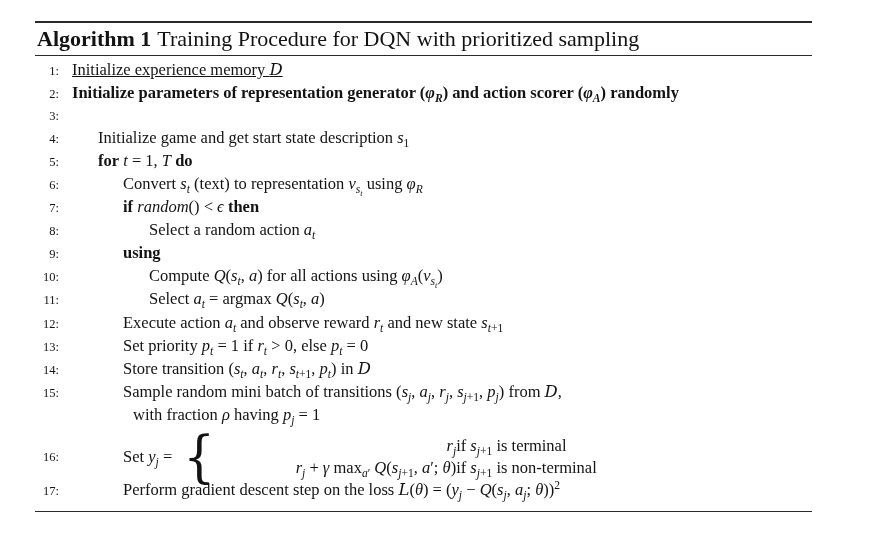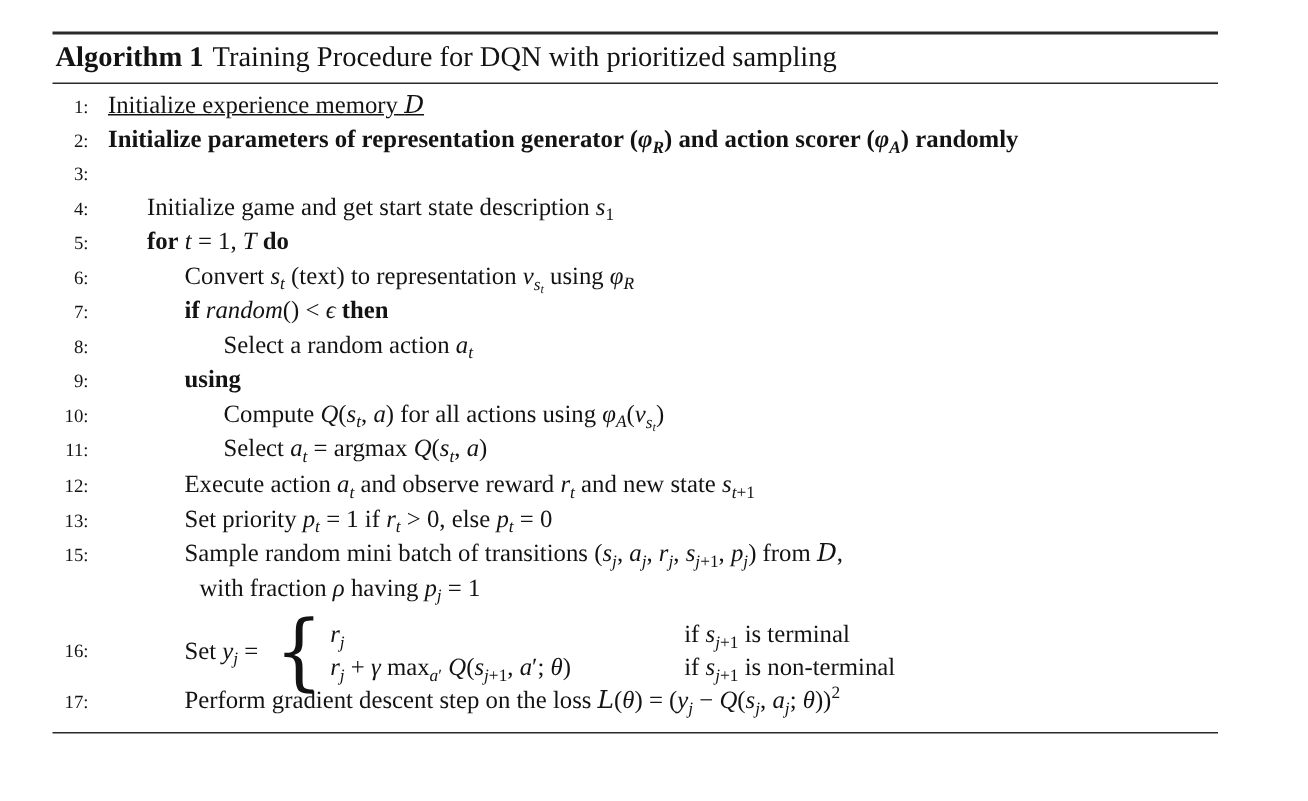--- a/index.html
+++ b/index.html
@@ -12,21 +12,21 @@
     overflow: hidden;
   }
   .algorithm {
     position: absolute;
     left: 35px; top: 21px;
     width: 777px;
     border-top: 2.2px solid #2a2a2a;
     border-bottom: 1.8px solid #2a2a2a;
   }
   .caption {
-    font-size: 19px;
+    font-size: 22px;
     line-height: 20px;
     padding: 6px 0 6px 2px;
     border-bottom: 1.8px solid #2a2a2a;
   }
   .cap-label { font-weight: 700; margin-right: 6px; }
   .algo-body {
     padding: 3px 0 9px 0;
     font-size: 16.5px;
   }
   .line {
@@ -119,30 +119,34 @@
       </div>
       <div class="line gap">
         <span class="num">12:</span>
         <span class="txt" style="padding-left: 51px;">Execute action <i>a</i><span class="sub"><i>t</i></span> and observe reward <i>r</i><span class="sub"><i>t</i></span> and new state <i>s</i><span class="sub"><i>t</i>+1</span></span>
       </div>
       <div class="line">
         <span class="num">13:</span>
         <span class="txt" style="padding-left: 51px;">Set priority <i>p</i><span class="sub"><i>t</i></span> = 1 if <i>r</i><span class="sub"><i>t</i></span> &gt; 0, else <i>p</i><span class="sub"><i>t</i></span> = 0</span>
       </div>
       <div class="line">
+        <span class="num">14:</span>
+        <span class="txt" style="padding-left: 51px;">Store transition (<i>s</i><span class="sub"><i>t</i></span>, <i>a</i><span class="sub"><i>t</i></span>, <i>r</i><span class="sub"><i>t</i></span>, <i>s</i><span class="sub"><i>t</i>+1</span>, <i>p</i><span class="sub"><i>t</i></span>) in <span class="cal">D</span></span>
+      </div>
+      <div class="line">
         <span class="num">15:</span>
         <span class="txt" style="padding-left: 51px; text-align: center;">Sample random mini batch of transitions (<i>s</i><span class="sub"><i>j</i></span>, <i>a</i><span class="sub"><i>j</i></span>, <i>r</i><span class="sub"><i>j</i></span>, <i>s</i><span class="sub"><i>j</i>+1</span>, <i>p</i><span class="sub"><i>j</i></span>) from <span class="cal">D</span>,</span>
       </div>
       <div class="line">
         <span class="num"></span>
         <span class="txt" style="padding-left: 61px;">with fraction <i>ρ</i> having <i>p</i><span class="sub"><i>j</i></span> = 1</span>
       </div>
       <div class="line cases-line">
         <span class="num">16:</span>
-        <span class="txt ctxt" style="padding-left: 51px;">
+        <span class="txt ctxt" style="padding-left: 51px; text-align: right;">
           <span class="cprefix">Set <i>y</i><span class="sub"><i>j</i></span> = </span>
           <span class="brace">{</span>
           <span class="ccol">
             <span class="crow">
               <span class="cexpr"><i>r</i><span class="sub"><i>j</i></span></span>
               <span class="ccond">if <i>s</i><span class="sub"><i>j</i>+1</span> is terminal</span>
             </span>
             <span class="crow">
               <span class="cexpr"><i>r</i><span class="sub"><i>j</i></span> + <i>γ</i> max<span class="sub"><i>a</i>′</span> <i>Q</i>(<i>s</i><span class="sub"><i>j</i>+1</span>, <i>a</i>′; <i>θ</i>)</span>
               <span class="ccond">if <i>s</i><span class="sub"><i>j</i>+1</span> is non-terminal</span>

